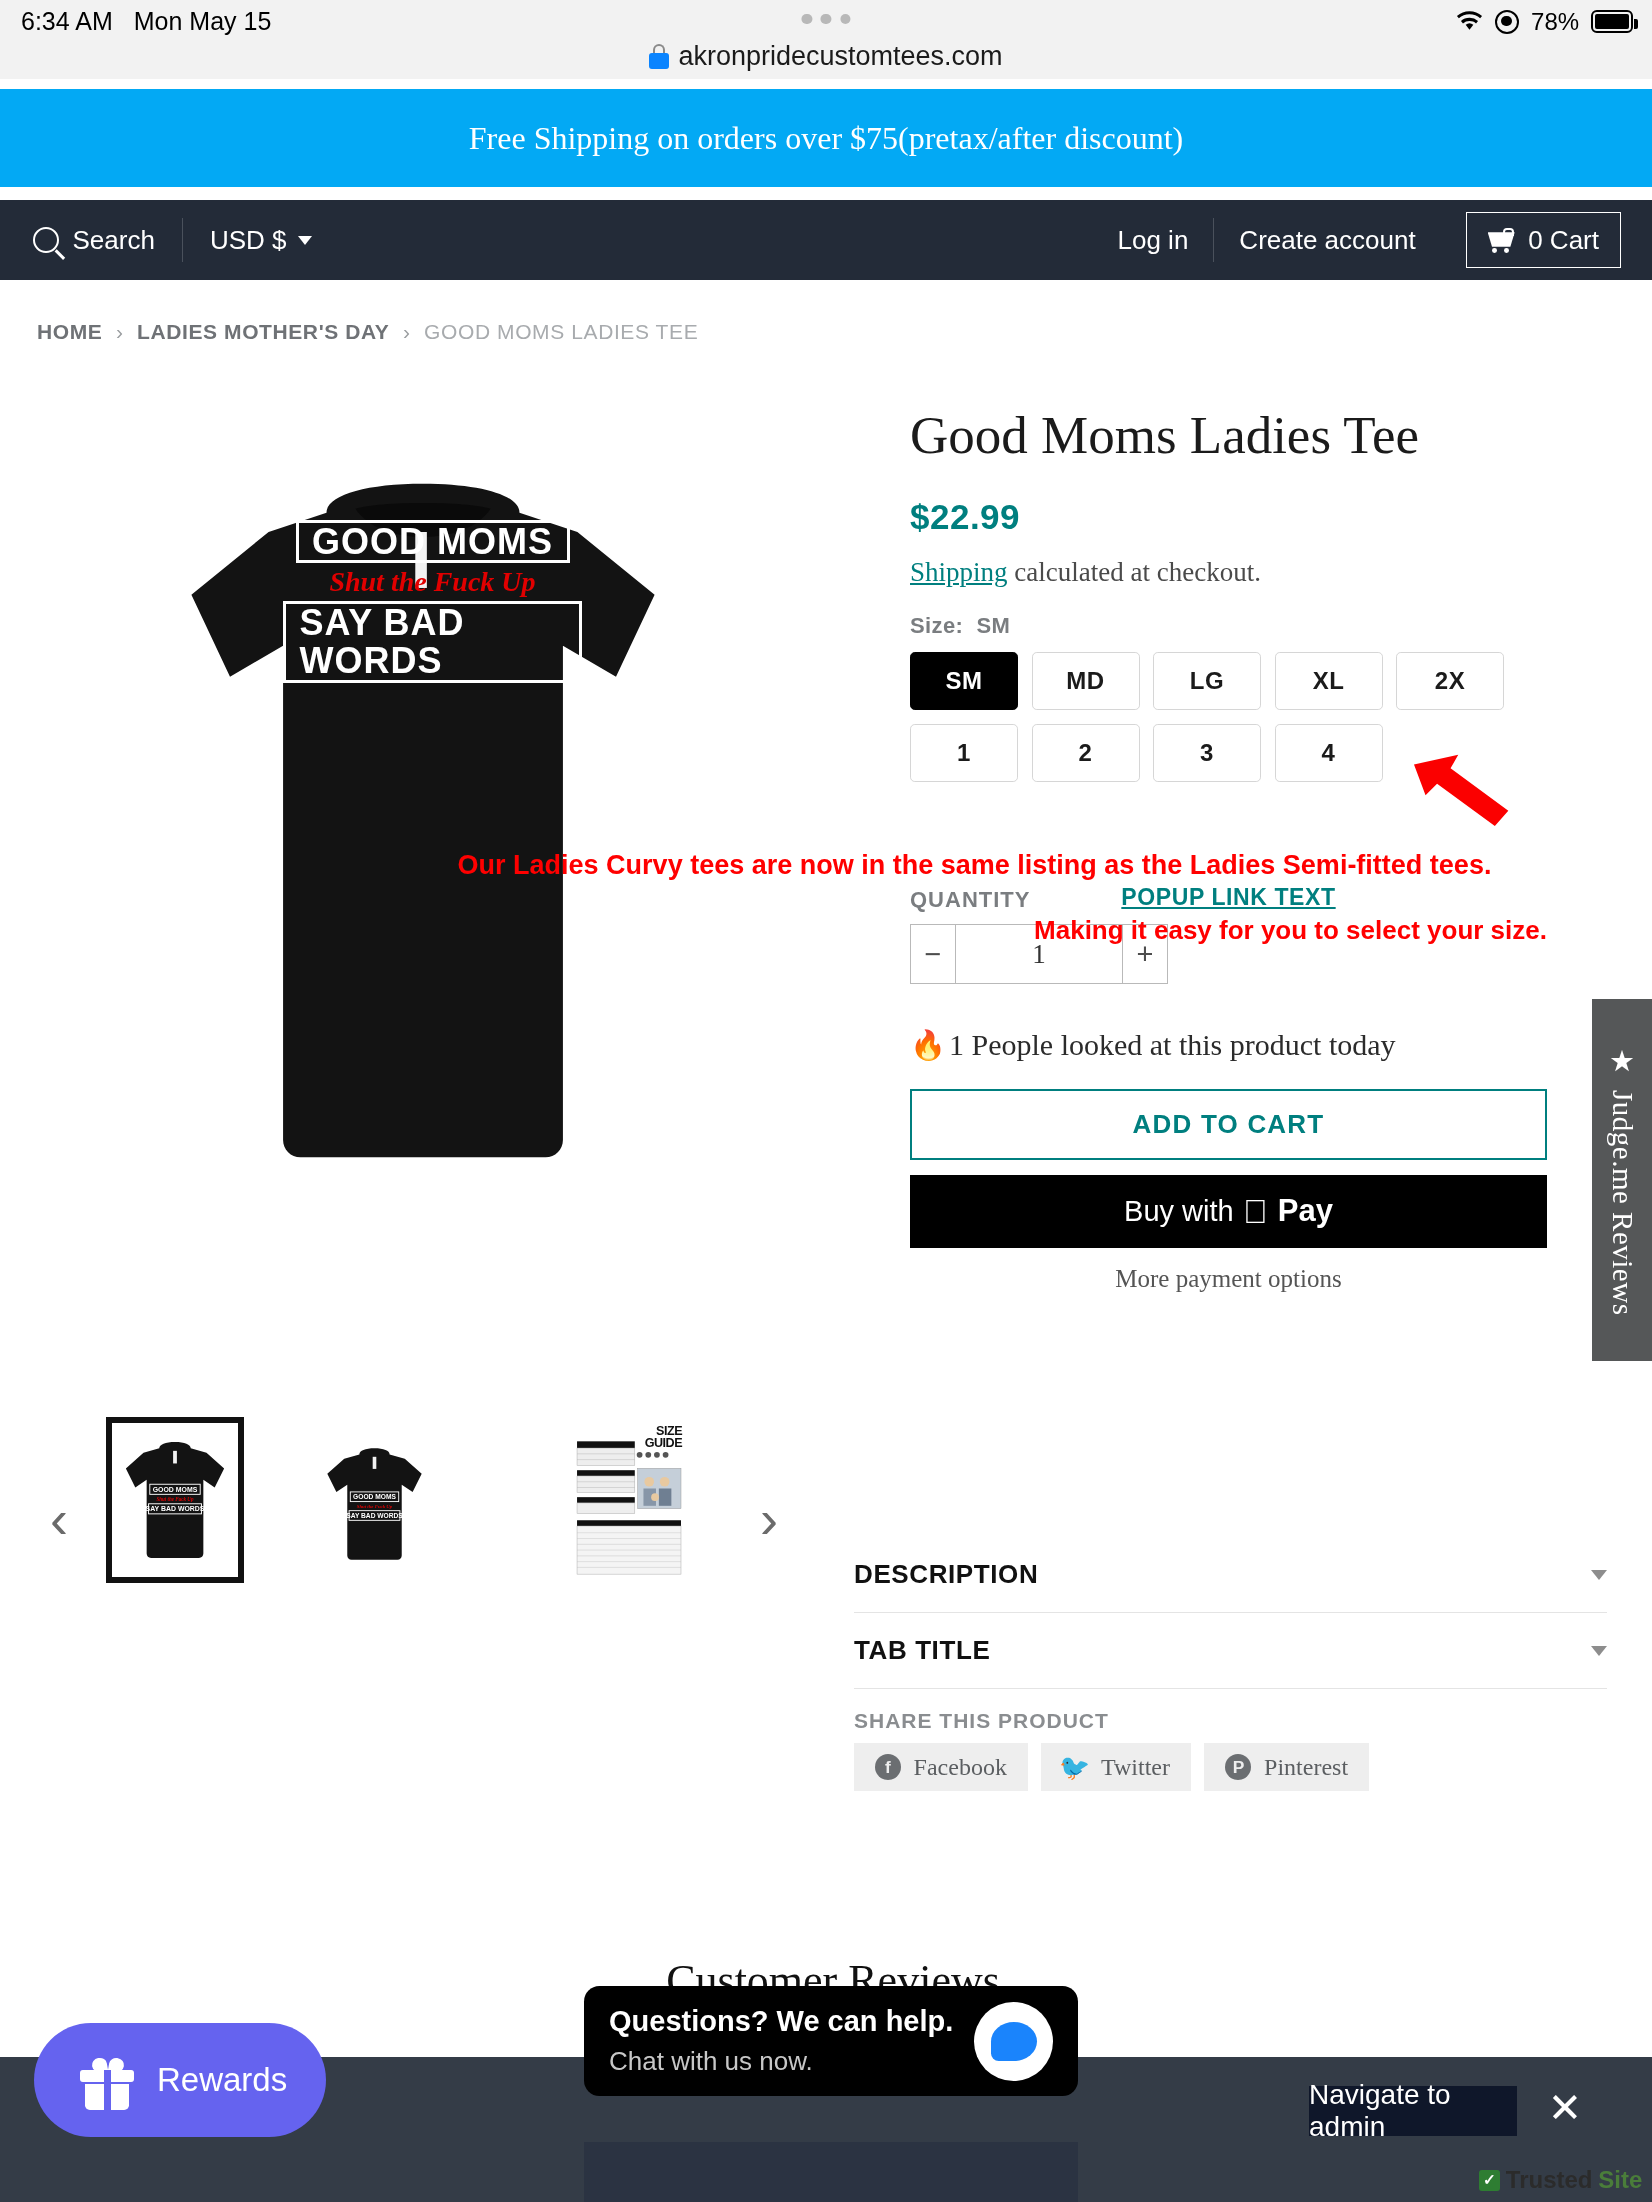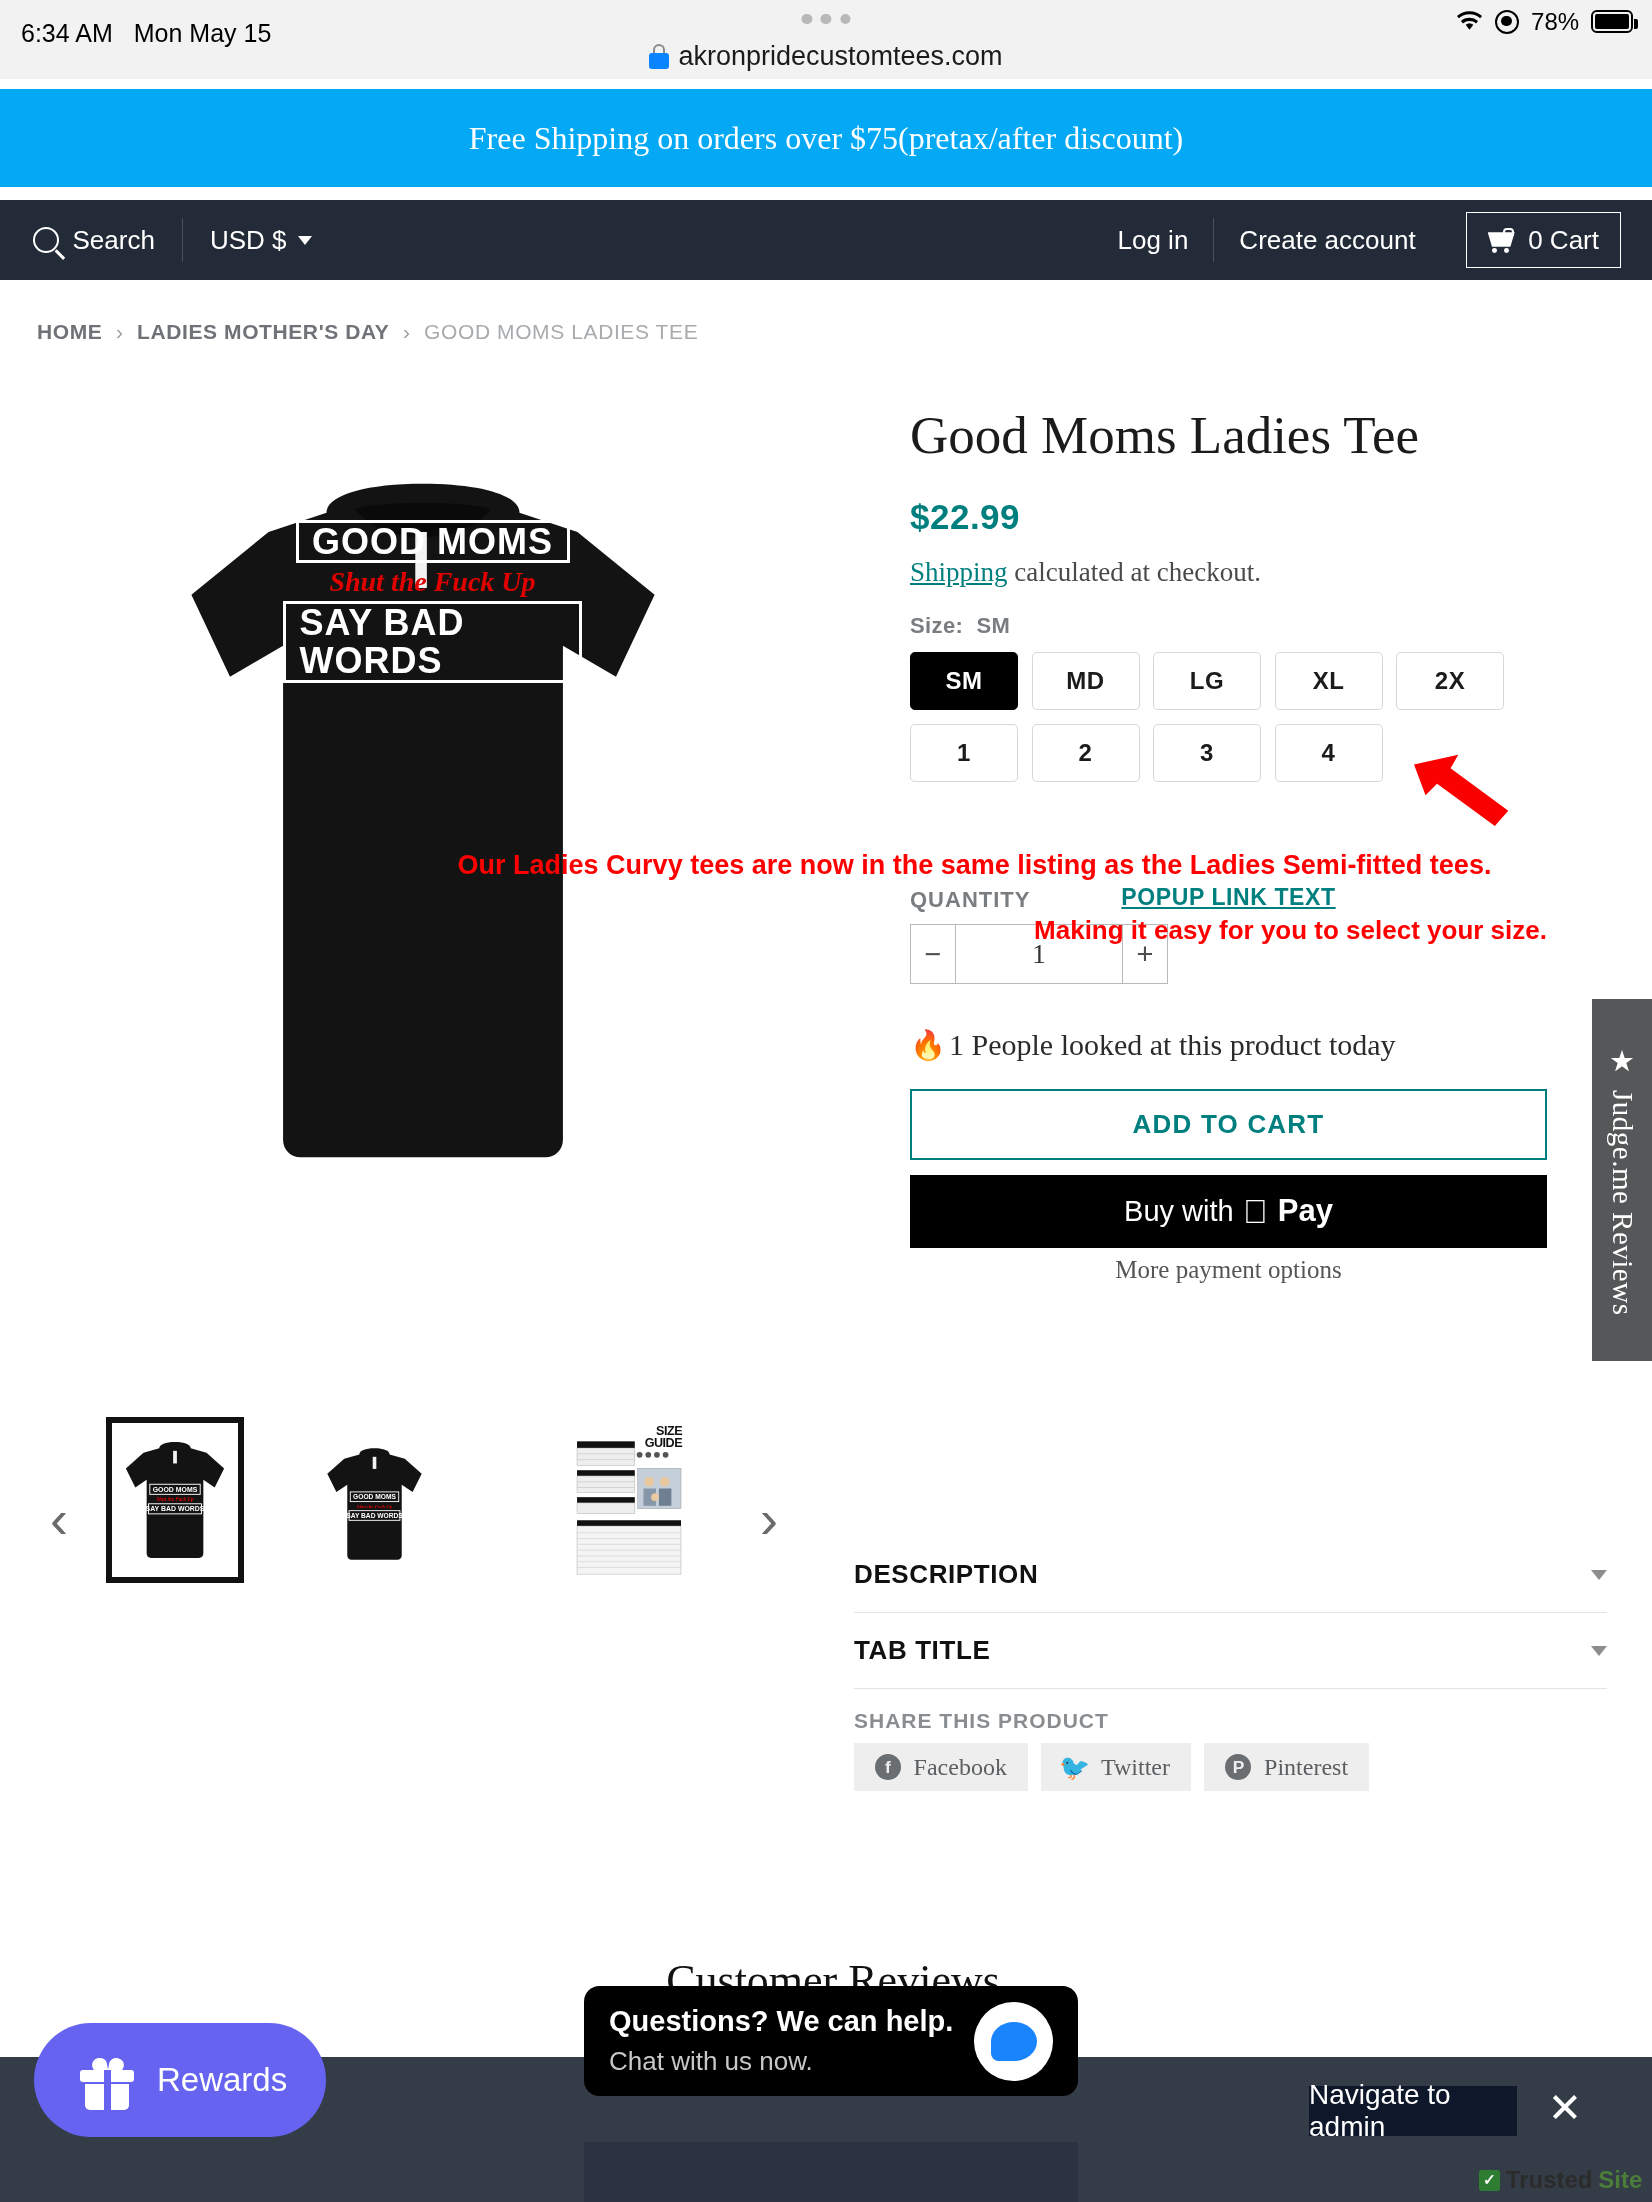--- a/index.html
+++ b/index.html
@@ -10,21 +10,21 @@
     overflow: hidden;
   }
   .page { position: relative; width: 1652px; height: 2202px; background:#fff; }
 
   
   .statusbar {
     position:absolute; top:0; left:0; width:1652px; height:79px;
     background:#f2f2f2;
     display:flex; align-items:center;
   }
-  .sb-left { position:absolute; left:21px; top:19px; display:flex; align-items:center; gap:21px;
+  .sb-left { position:absolute; left:21px; top:7px; display:flex; align-items:center; gap:21px;
     font-size:25px; color:#000; font-family:"Liberation Sans", sans-serif; }
   .sb-dots { position:absolute; left:50%; top:13.5px; transform:translateX(-50%); display:flex; gap:8.7px; }
   .sb-dots i { width:10.6px; height:10.6px; border-radius:50%; background:#b8b8b8; display:block; }
   .sb-right { position:absolute; right:19.3px; top:7.7px; display:flex; align-items:center; gap:11.6px;
     font-size:24px; color:#000; }
   .wifi-ic { width:29px; height:23px; display:block; }
   .loc-ic { width:24px; height:24px; border:2.9px solid #000; border-radius:50%; position:relative; }
   .loc-ic::after { content:""; position:absolute; left:3.9px; top:3.9px; width:10.6px; height:10.6px; border-radius:50%; background:#000; }
   .batt { width:42px; height:23px; border:2.4px solid #000; border-radius:5.8px; position:relative; padding:1.9px; }
   .batt::after { content:""; position:absolute; right:-6.8px; top:6.8px; width:3.9px; height:9.7px; background:#000; border-radius:0 1.9px 1.9px 0; }
@@ -130,21 +130,21 @@
     margin-top:27px; width:637px; height:71px; border:2.9px solid #007f7f; background:#fff;
     display:flex; align-items:center; justify-content:center;
     color:#007f7f; font-size:26px; font-weight:bold; letter-spacing:1.2px;
   }
   .applepay {
     margin-top:14.5px; width:637px; height:73px; background:#000; color:#fff;
     display:flex; align-items:center; justify-content:center; gap:9.7px;
     font-size:29px;
   }
   .apple-logo { font-size:33px; line-height:1; }
-  .morepay { margin-top:8px; width:637px; text-align:center; font-family:"Liberation Serif", serif; font-size:25px; color:#555; text-decoration:underline; text-decoration-color:transparent;}
+  .morepay { margin-top:17px; width:637px; text-align:center; font-family:"Liberation Serif", serif; font-size:25px; color:#555; text-decoration:underline; text-decoration-color:transparent;}
 
   
   .redline1 {
     position:absolute; top:850px; left:371px; width:1207px;
     color:#ff0000; font-weight:bold; font-size:27px; text-align:center;
     font-family:"Liberation Sans", sans-serif;
   }
   .poplink {
     position:absolute; top:884px; left:910px; width:637px; text-align:center;
     color:#007f7f; font-weight:bold; font-size:23px; letter-spacing:0.6px; text-decoration:underline;

